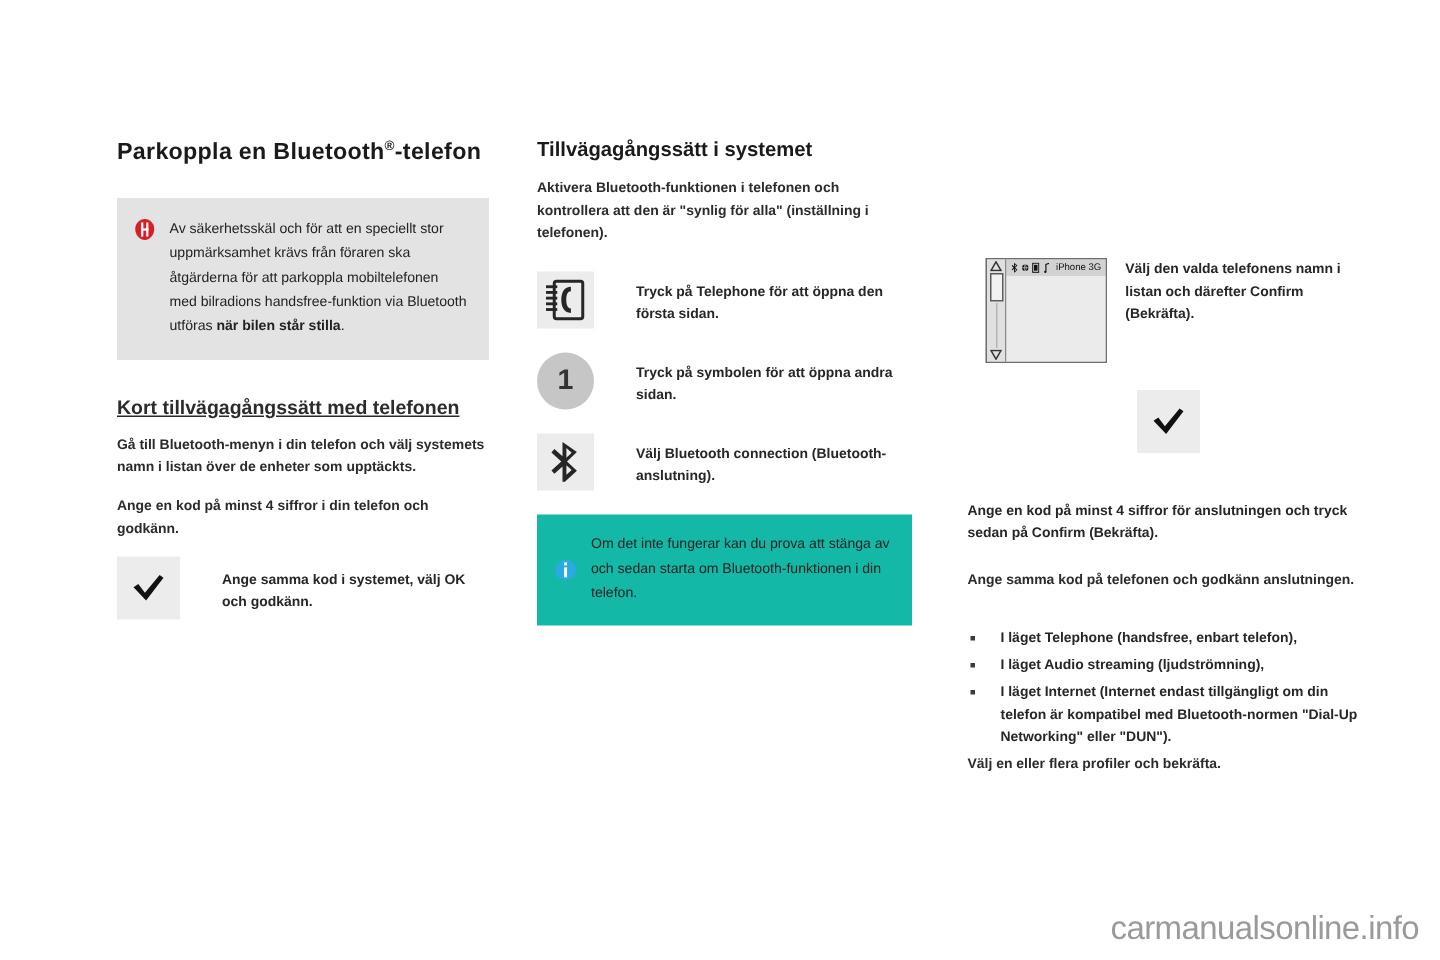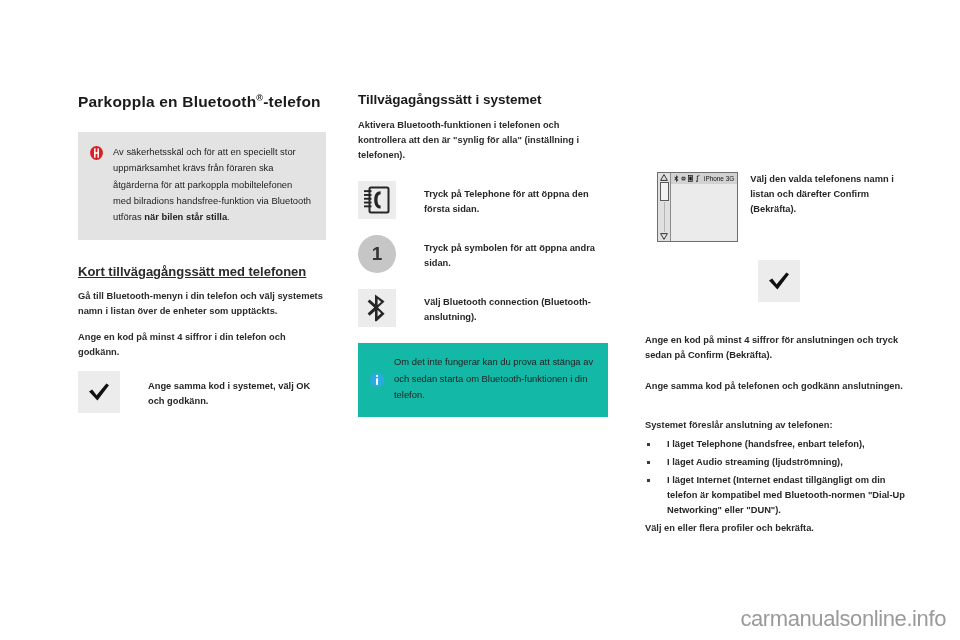--- a/index.html
+++ b/index.html
@@ -325,21 +325,20 @@
       <div class="badge-check">
         <svg width="24" height="20" viewBox="0 0 24 20">
           <path d="M2 9.5 L5.2 7.4 L9.6 13.2 L19.4 1.4 L22 3.2 L10.4 18.4 Z" fill="#111111"></path>
         </svg>
       </div>
       <div class="step-text">Ange en kod på minst 4 siffror för anslutningen och tryck sedan på Confirm (Bekräfta).</div>
     </div>
 
     <p class="body bold" style="margin-top:16px;margin-bottom:24px;">Ange samma kod på telefonen och godkänn anslutningen.</p>
 
-    <p class="body bold" style="margin-bottom:2px;">Systemet föreslår anslutning av telefonen:</p>
 
     <ul class="bullets">
       <li>I läget Telephone (handsfree, enbart telefon),</li>
       <li>I läget Audio streaming (ljudströmning),</li>
       <li>I läget Internet (Internet endast tillgängligt om din telefon är kompatibel med Bluetooth-normen "Dial-Up Networking" eller "DUN").</li>
     </ul>
 
     <p class="body bold" style="margin-top:2px;">Välj en eller flera profiler och bekräfta.</p>
   </div>
 

